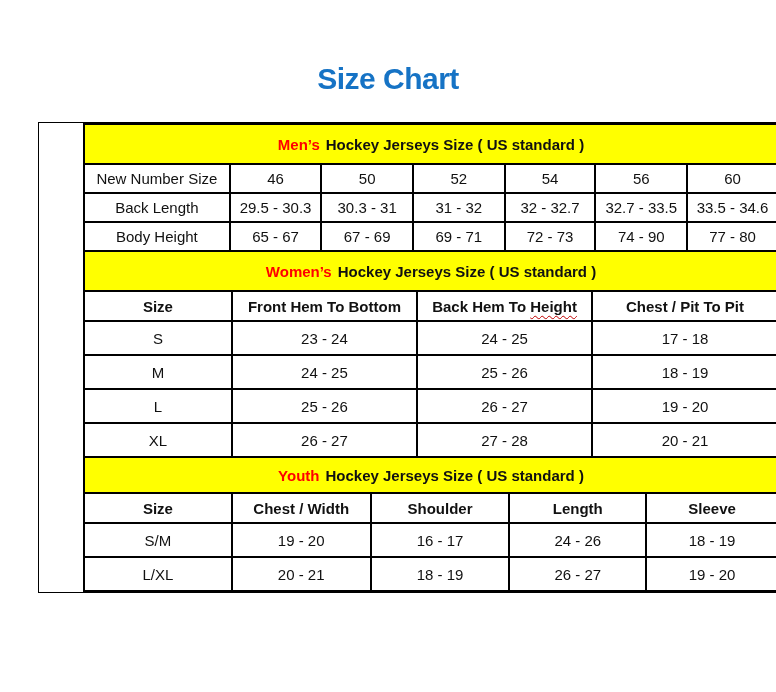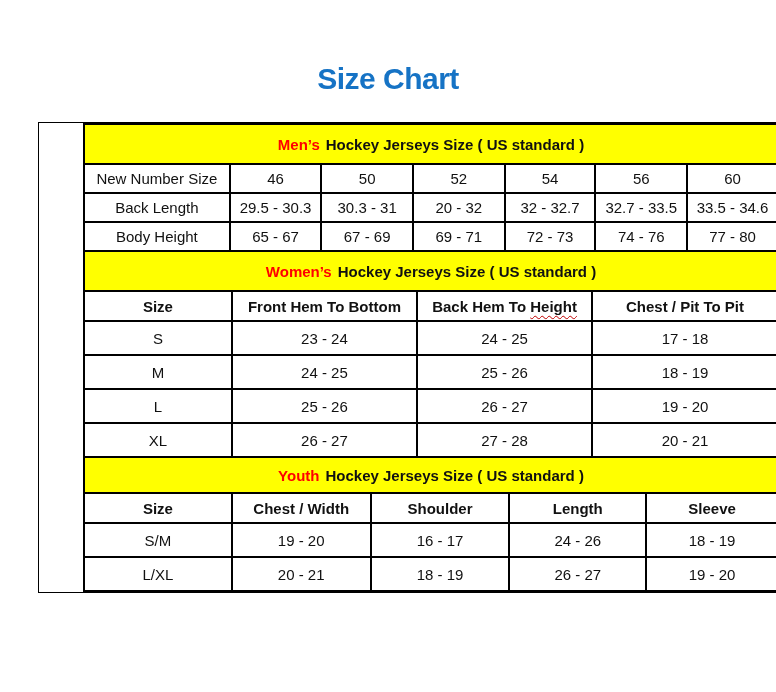--- a/index.html
+++ b/index.html
@@ -91,32 +91,32 @@
       <td>50</td>
       <td>52</td>
       <td>54</td>
       <td>56</td>
       <td>60</td>
     </tr>
     <tr class="datarow">
       <td class="rowlabel-plain">Back Length</td>
       <td>29.5 - 30.3</td>
       <td>30.3 - 31</td>
-      <td>20 - 32</td>
+      <td>31 - 32</td>
       <td>32 - 32.7</td>
       <td>32.7 - 33.5</td>
       <td>33.5 - 34.6</td>
     </tr>
     <tr class="datarow">
       <td class="rowlabel-plain">Body Height</td>
       <td>65 - 67</td>
       <td>67 - 69</td>
       <td>69 - 71</td>
       <td>72 - 73</td>
-      <td>74 - 76</td>
+      <td>74 - 90</td>
       <td>77 - 80</td>
     </tr>
   </tbody>
     </table>
 
   <table class="section">
     <colgroup>
       <col style="width:21.3%">
         <col style="width:26.7%">
         <col style="width:25.2%">

